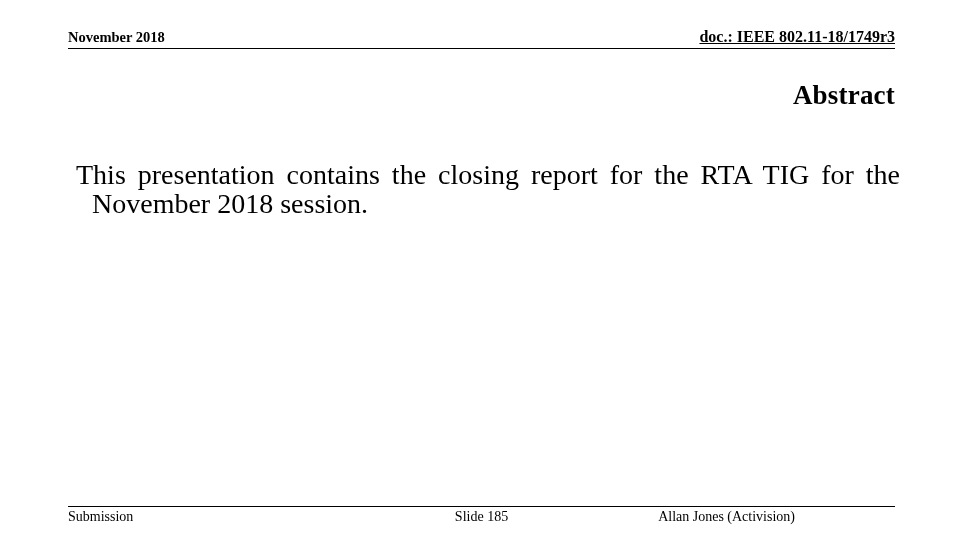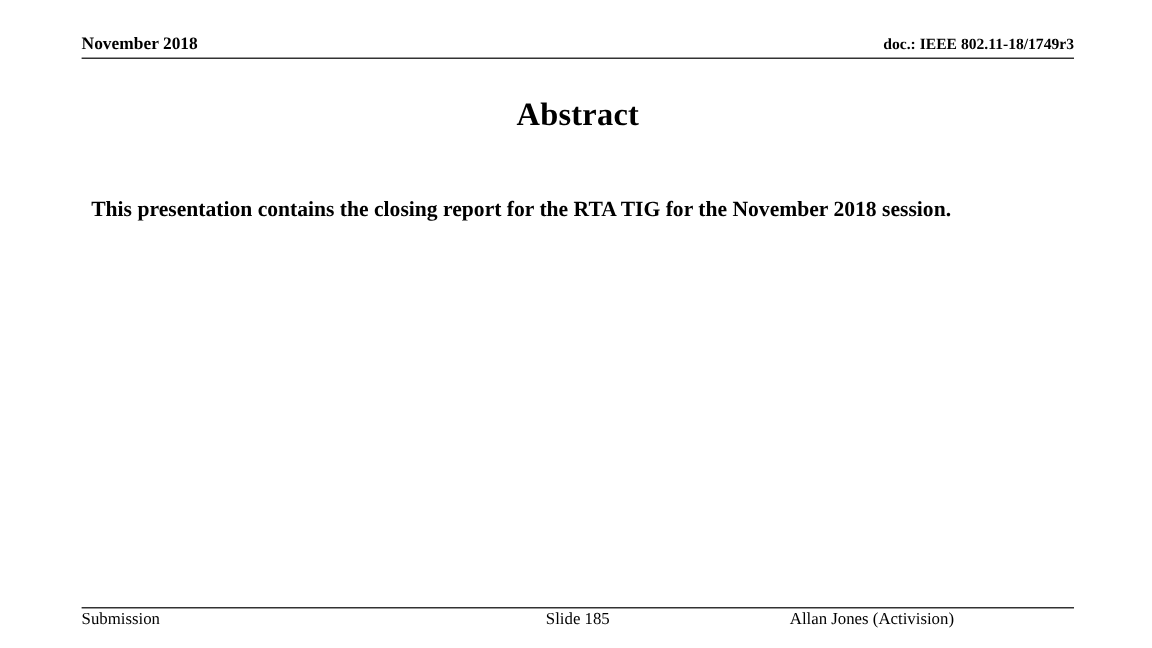--- a/index.html
+++ b/index.html
@@ -38,63 +38,63 @@
     top: 0;
     font-size: 14.5px;
     font-weight: bold;
     line-height: 18px;
     white-space: nowrap;
   }
   .header-right {
     position: absolute;
     right: 0;
     top: 0;
-    font-size: 13px;
+    font-size: 16px;
     font-weight: bold;
     line-height: 18px;
     white-space: nowrap;
+    text-decoration: underline;
   }
   .header-rule {
     position: absolute;
     left: 68px;
     top: 48px;
     width: 827px;
     height: 0;
     border-top: 1.4px solid #000000;
   }
 
   
   .slide-title {
     position: absolute;
     left: 68px;
     top: 78px;
     width: 827px;
-    text-align: center;
+    text-align: right;
     font-size: 27px;
     font-weight: bold;
     line-height: 34px;
     letter-spacing: 0.2px;
   }
 
   
   .body-block {
     position: absolute;
     left: 68px;
     top: 160px;
     width: 832px;
   }
   .body-para {
-    font-size: 18px;
+    font-size: 28px;
     line-height: 29px;
     text-align: justify;
     text-justify: inter-word;
     padding-left: 24px;
     text-indent: -16px;
     margin: 0;
-    font-weight: bold;
   }
   .body-para .nowrap-tail {
     white-space: nowrap;
   }
 
   
   .footer-rule {
     position: absolute;
     left: 68px;
     top: 506px;

